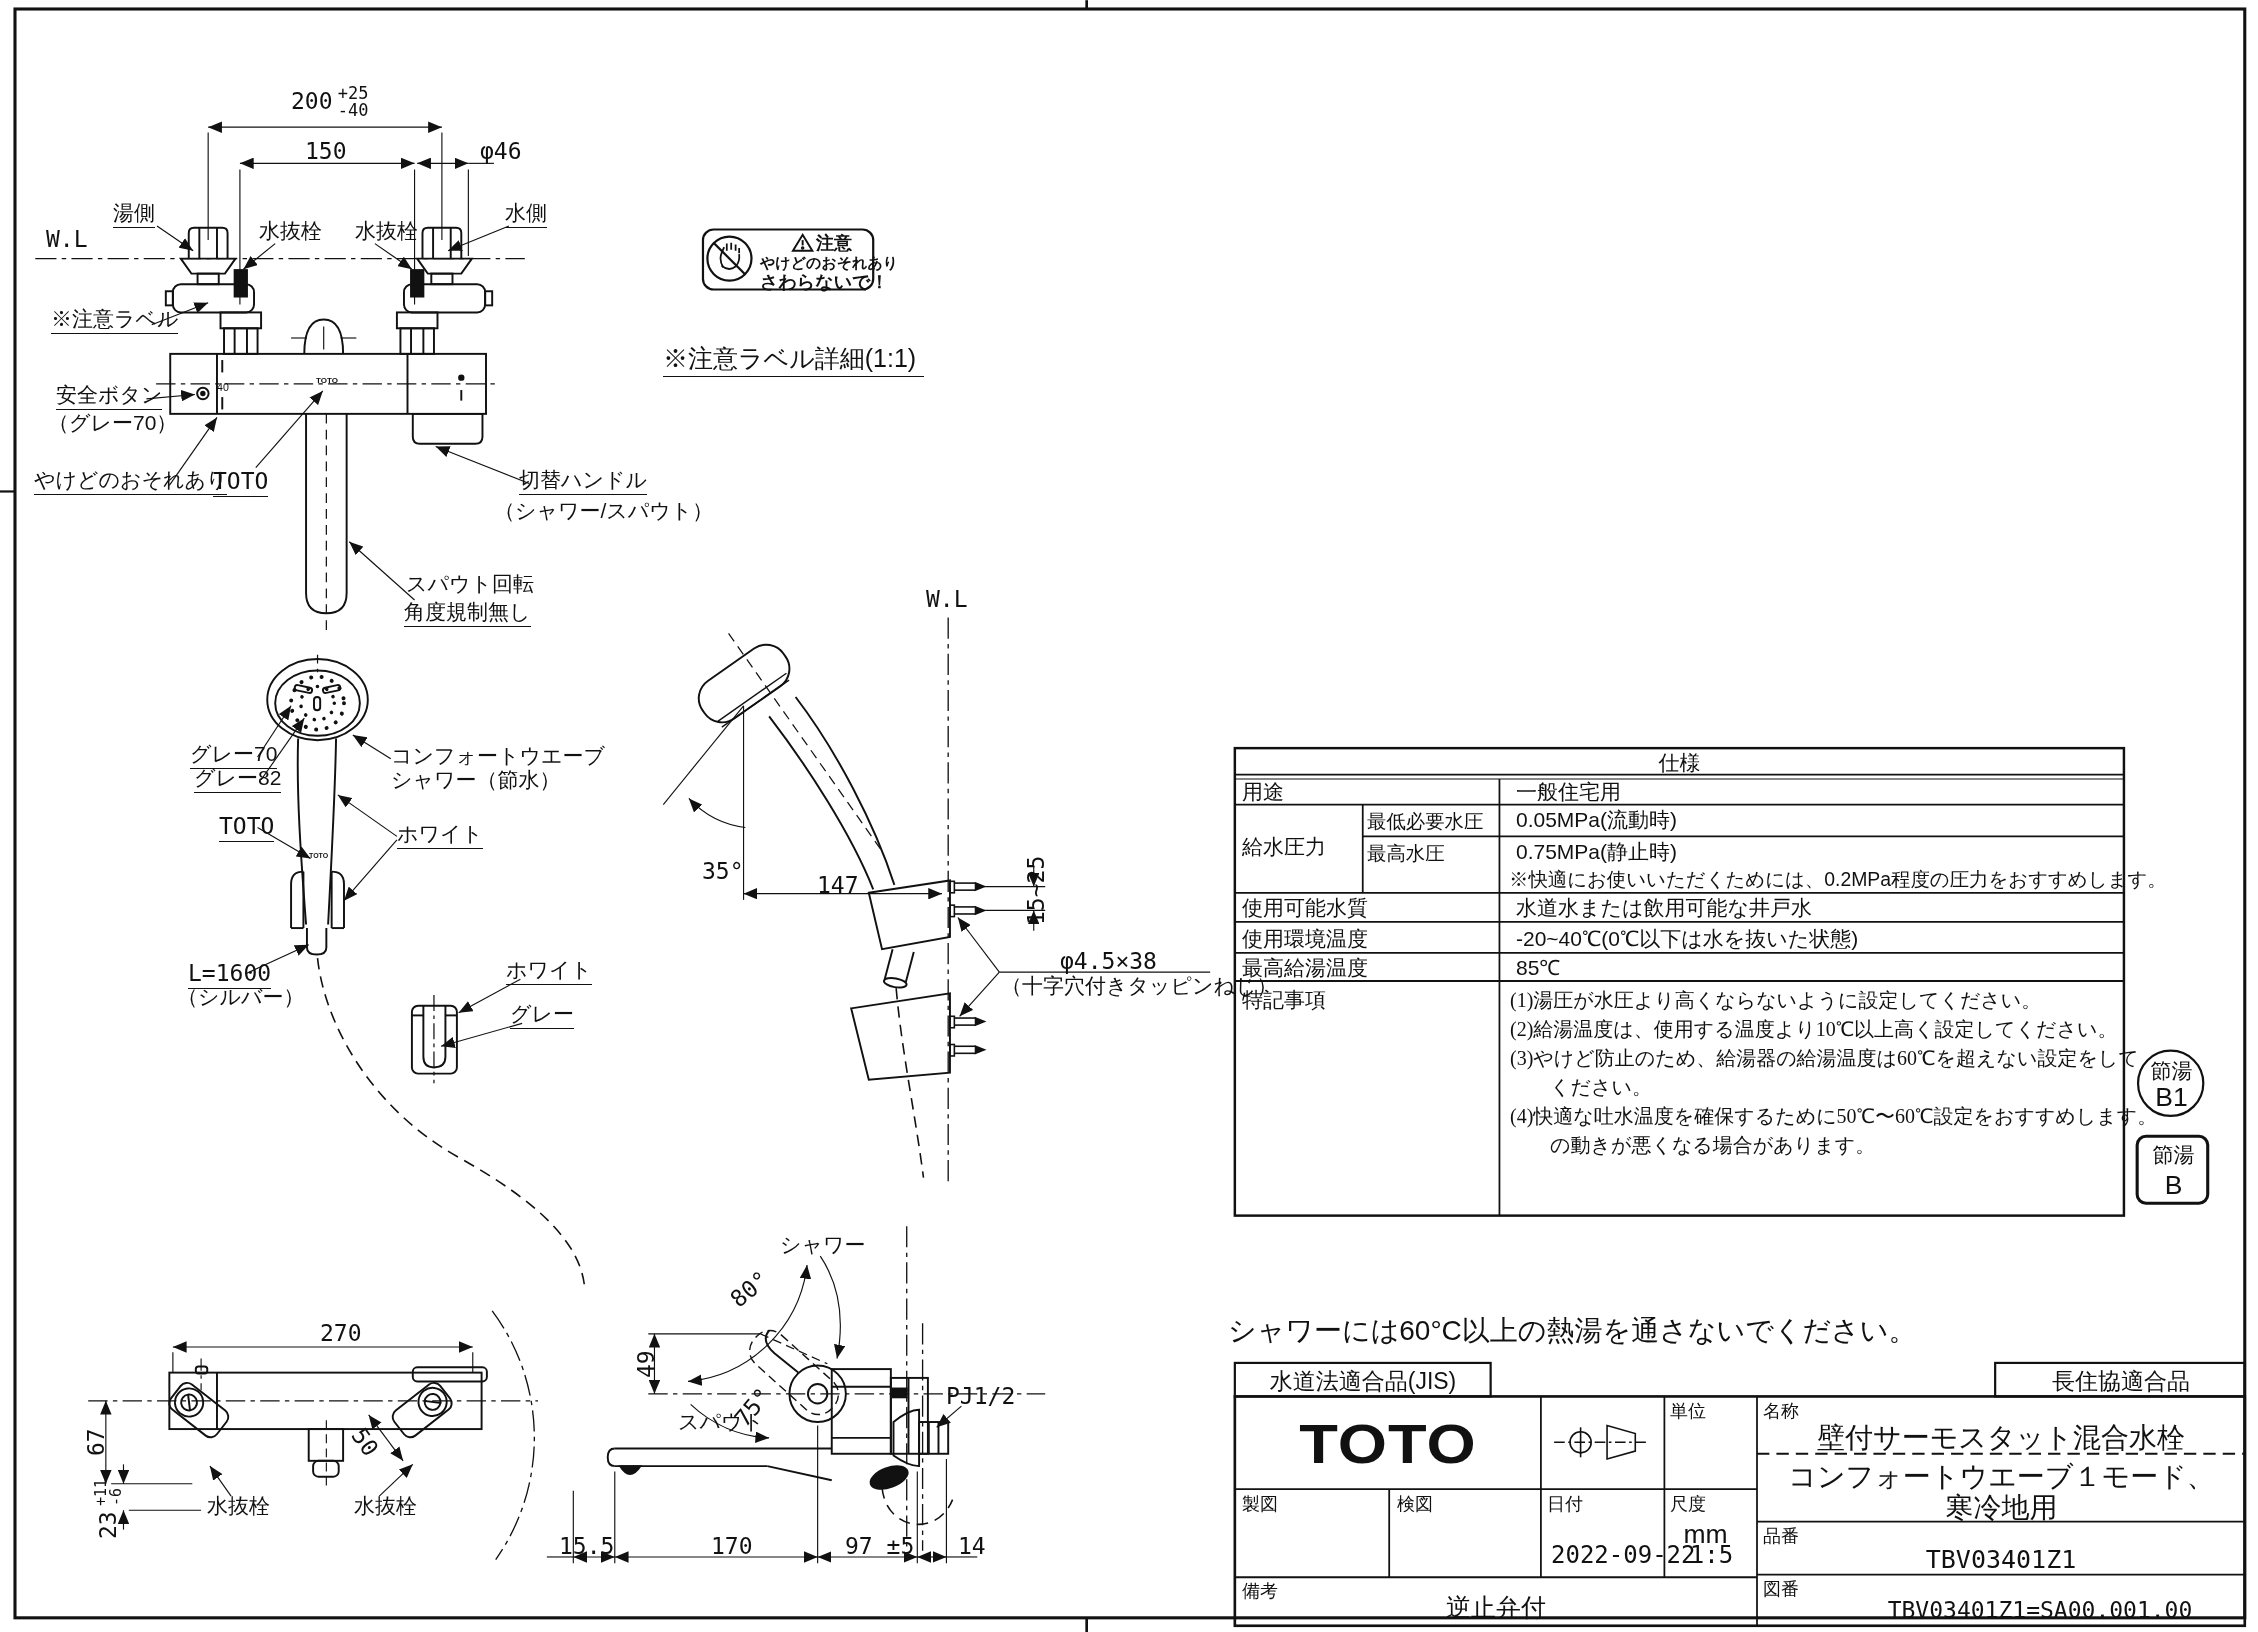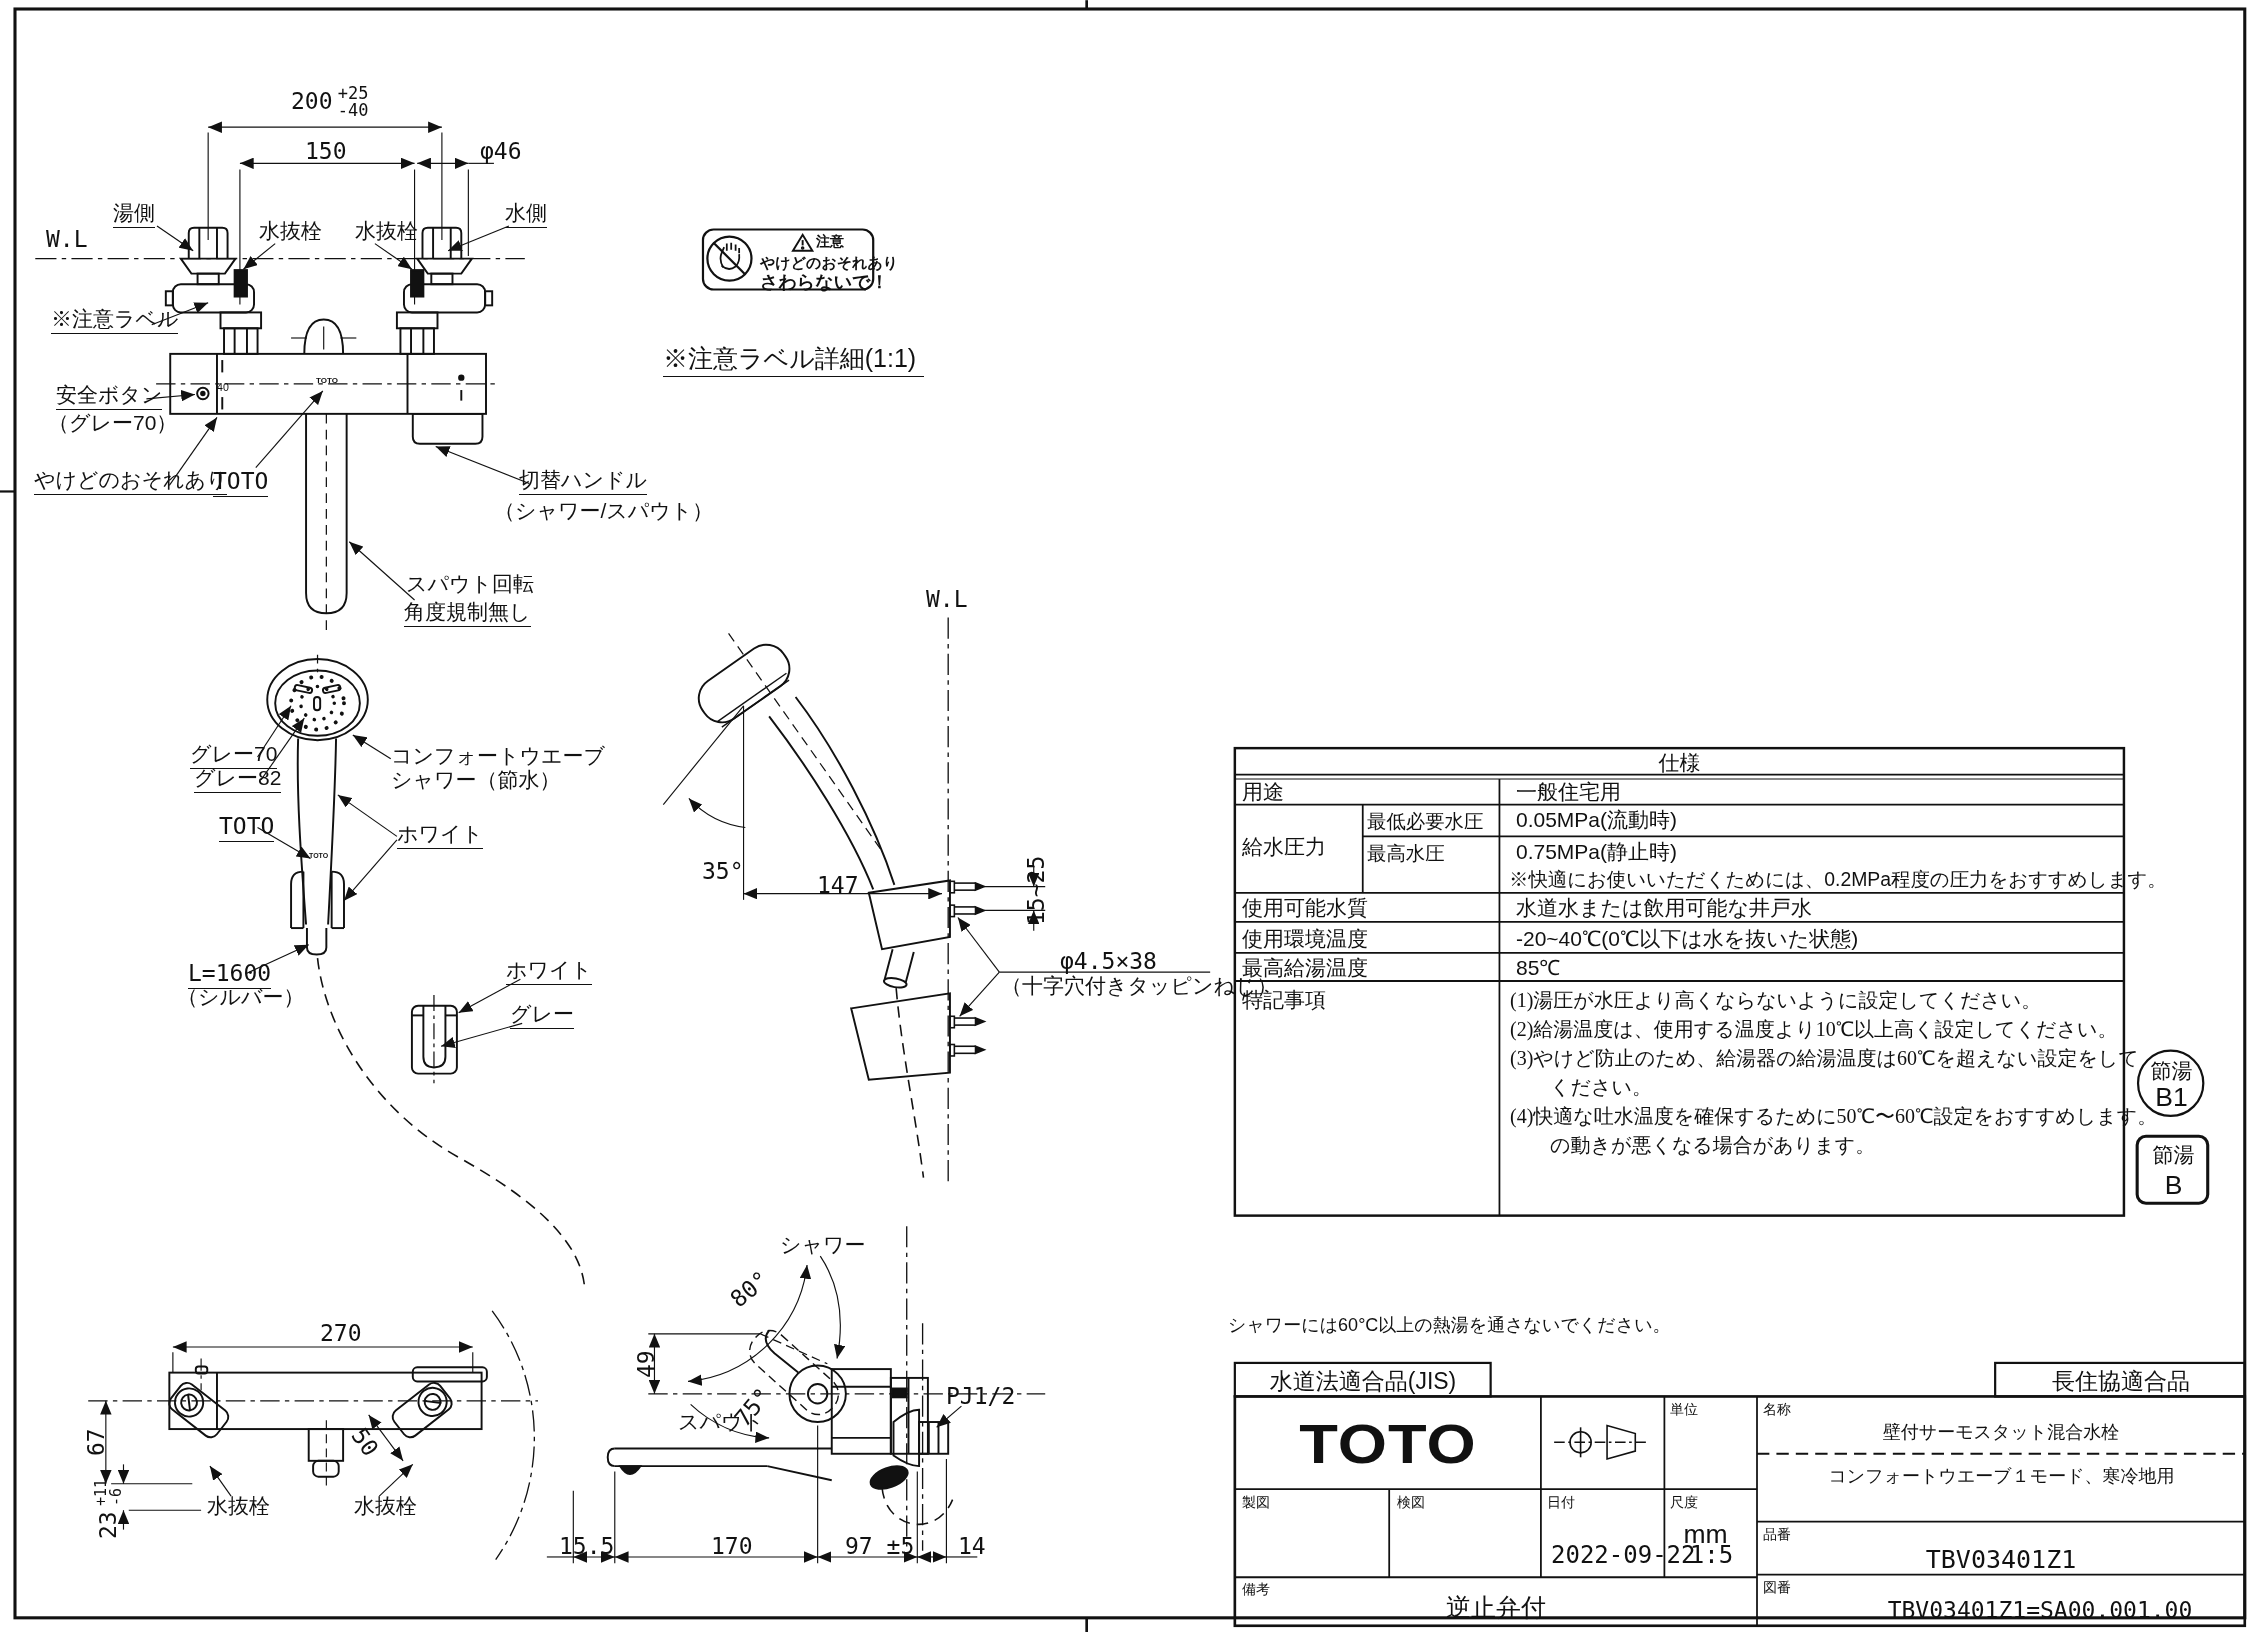--- a/index.html
+++ b/index.html
@@ -1,21 +1,21 @@
 <!DOCTYPE html>
 <html style="font-size:14px"><head>
 <meta charset="utf-8">
 <style>
   html,body{margin:0;padding:0;background:#fff;}
   #sheet{position:relative;width:2258px;height:1633px;background:#fff;overflow:hidden;
          font-family:"Liberation Sans",sans-serif;color:#111;}
   svg{position:absolute;left:0;top:0;}
   .lb{position:absolute;white-space:nowrap;font-size:21px;line-height:1.15;color:#111;}
-  .s20{font-size:14px}.s22{font-size:19.4px}.s23{font-size:20px}.s26{font-size:23px}
-  .s28{font-size:25px}.s29{font-size:18px}.s30{font-size:26.5px}
+  .s20{font-size:18px}.s22{font-size:19.4px}.s23{font-size:20px}.s26{font-size:23px}
+  .s28{font-size:25px}.s29{font-size:28px}.s30{font-size:26.5px}
   .tiny{font-size:8px;font-weight:bold}
   .dim{font-family:"DejaVu Sans Mono","Liberation Mono",monospace;font-size:23px;}
   .b{font-weight:bold}
   .u{border-bottom:1.8px solid #111;padding-bottom:1.8px;}
   .rot{transform:rotate(-90deg);transform-origin:left top;}
   .ctr{text-align:center}
   .tolstack{display:inline-flex;flex-direction:column;font-size:17px;line-height:1.0;
             vertical-align:middle;margin-left:5.3px;}
   .logo{font-weight:900;font-size:55px;letter-spacing:0.9px;transform:scaleX(1.15);transform-origin:center;}
   .notes div{height:29px;font-family:Liberation Serif, serif;}

